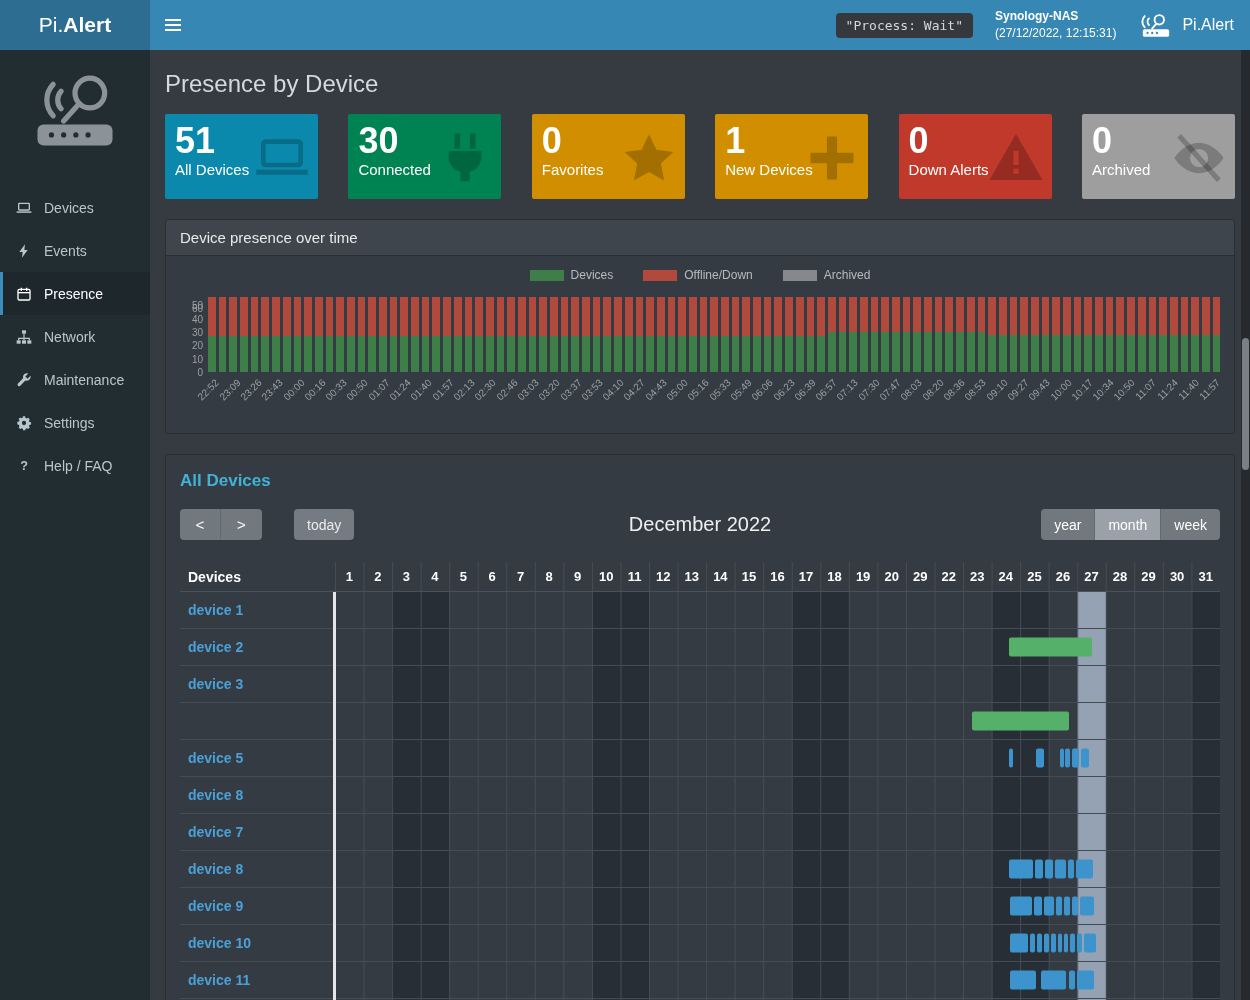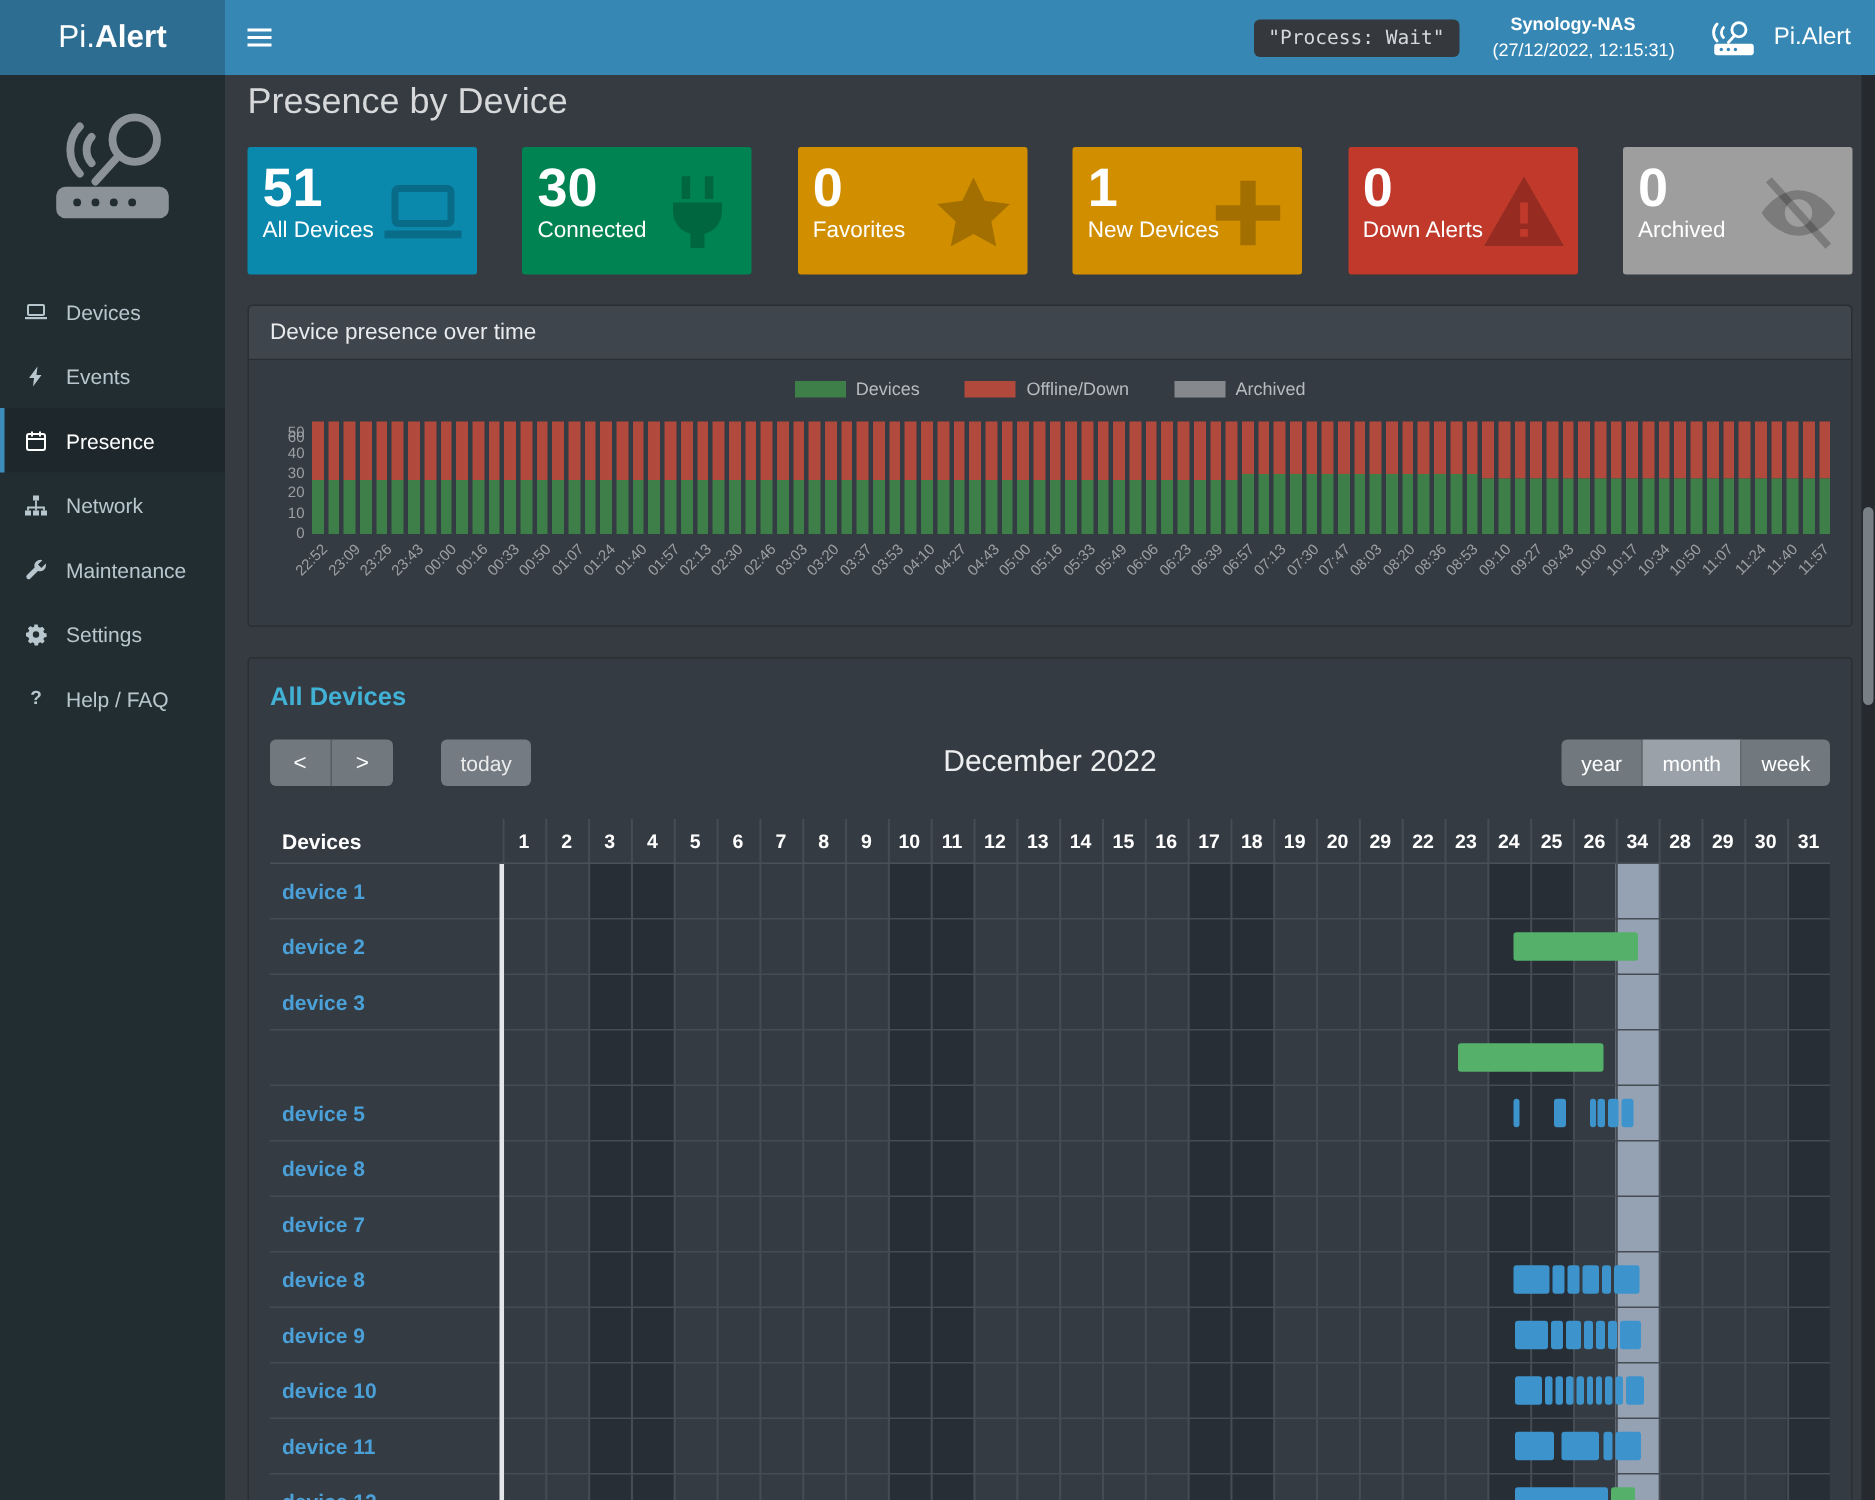--- a/index.html
+++ b/index.html
@@ -9,33 +9,33 @@
   
   .navbar { position:absolute; top:0; left:0; width:100%; height:50px; display:flex; z-index:10; }
   .brand { width:150px; background:#2c6d91; color:#fff; display:flex; align-items:center; justify-content:center; font-size:21px; text-decoration:none; }
   .brand .bold { font-weight:bold; }
   .nav-main { flex:1; background:#3787b5; display:flex; align-items:center; color:#fff; }
   .hamburger { width:46px; height:50px; background:transparent; border:none; cursor:pointer; display:flex; flex-direction:column; justify-content:center; align-items:center; gap:3px; }
   .hamburger i { display:block; width:16px; height:2px; background:#fff; }
   .flex-spacer { flex:1; }
   .process-badge { font-family:"DejaVu Sans Mono",monospace; font-size:13px; background:#35383c; color:#d6d8da; padding:5px 10px; border-radius:4px; margin-right:22px; }
   .host-info { font-size:12px; line-height:1.45; margin-right:24px; }
-  .host-info .hn { font-weight:bold;margin-left:12px; }
+  .host-info .hn { font-weight:bold; }
   .nav-brand-right { display:flex; align-items:center; gap:10px; padding-right:16px; font-size:16px; color:#fff; }
 
   
   .sidebar { position:absolute; top:50px; left:0; width:150px; bottom:0; background:#222d32; z-index:9; }
   .logo-art { display:flex; justify-content:center; padding:20px 0 28px; }
   .side-item { display:flex; align-items:center; gap:10px; height:43px; padding-left:13px; color:#b8c7ce; font-size:14px; text-decoration:none; border-left:3px solid transparent; cursor:pointer; }
   .side-item.active { background:#1e282c; color:#fff; border-left-color:#3c8dbc; }
   .side-item .icn { width:18px; height:17px; display:inline-flex; align-items:center; }
   .side-item .icn svg { width:16px; height:16px; }
 
   
-  .content { position:absolute; left:150px; top:50px; right:0; bottom:0; padding:0 15px; overflow:hidden; }
+  .content { position:absolute; left:150px; top:50px; right:0; bottom:0; padding:16px 15px; overflow:hidden; }
   .page-title { font-size:24px; font-weight:400; color:#d6d8da; margin:4px 0 16px; }
 
   .cards { display:flex; justify-content:space-between; margin-bottom:20px; }
   .card { position:relative; width:153px; height:85px; border-radius:2px; color:#fff; padding:6px 10px; overflow:hidden; cursor:pointer; }
   .card .num { font-size:36px; font-weight:bold; line-height:1.15; }
   .card .lbl { font-size:15px; }
   .card .card-icn { position:absolute; top:16px; right:8px; width:56px; height:56px; color:rgba(0,0,0,0.22); }
   .card .card-icn svg { width:56px; height:56px; }
 
   .panel { background:#343b42; border:1px solid #2a2f34; border-radius:3px; margin-bottom:20px; }
@@ -796,21 +796,21 @@
             <div class="day">17</div>
             <div class="day">18</div>
             <div class="day">19</div>
             <div class="day">20</div>
             <div class="day">29</div>
             <div class="day">22</div>
             <div class="day">23</div>
             <div class="day">24</div>
             <div class="day">25</div>
             <div class="day">26</div>
-            <div class="day">34</div>
+            <div class="day">27</div>
             <div class="day">28</div>
             <div class="day">29</div>
             <div class="day">30</div>
             <div class="day">31</div>
           </div>
         <div class="cal-rows">
             <div class="cal-row">
               <a class="dev-name">device 1</a>
               <div class="track"></div>
             </div>

